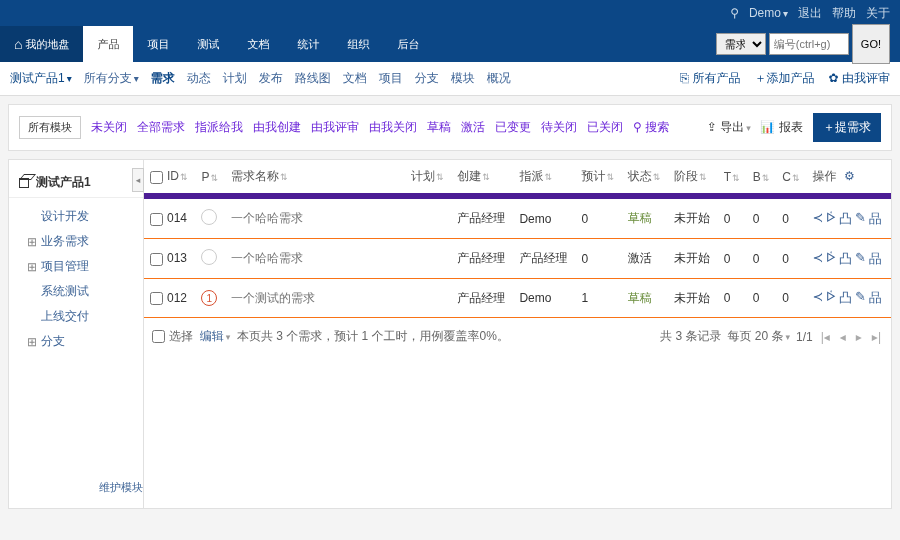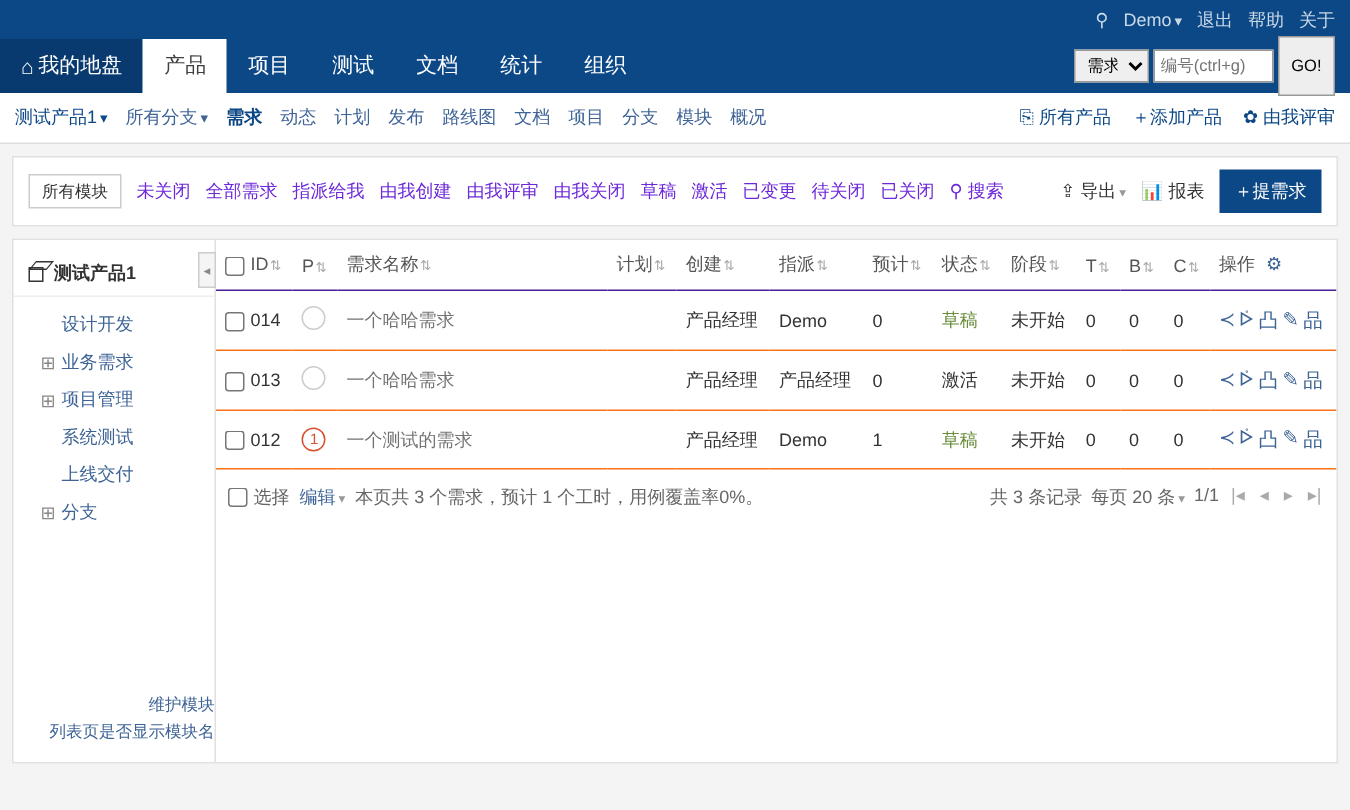--- a/index.html
+++ b/index.html
@@ -1,21 +1,21 @@
 <!DOCTYPE html>
 <html><head>
 <meta charset="utf-8">
 <style>
 *{box-sizing:border-box;margin:0;padding:0;font-family:"Microsoft YaHei",Arial,sans-serif}
 body{background:#f4f4f4;width:900px;height:540px;overflow:hidden;font-size:12px;color:#333}
 a{color:#3e6496;text-decoration:none;cursor:pointer}
 .top-header{background:#0c4786;height:26px;display:flex;justify-content:flex-end;align-items:center;padding:0 10px;color:#c9d9e8;font-size:12px}
 .top-header span{margin-left:10px;cursor:pointer}
 .main-nav{background:#0c4786;height:36px;display:flex;align-items:stretch;padding:0 10px 0 0}
-.nav-tab{padding:12px 14px;display:flex;align-items:center;color:#fff;font-size:14px;cursor:pointer;white-space:nowrap}
+.nav-tab{padding:12px 14px;display:flex;align-items:center;color:#fff;font-size:11px;cursor:pointer;white-space:nowrap}
 .nav-tab.home{background:#083a6f}
 .nav-tab.active{background:#fff;color:#404040}
 .search-box{margin-left:auto;display:flex;align-items:center;gap:3px}
 .search-box select,.search-box input{height:22px;font-size:11px;border:1px solid #999;padding:0 4px}
 .search-box select{width:50px}
 .search-box input{width:80px}
 .go-btn{height:40px;padding:0 8px;background:#eee;border:1px solid #999;cursor:pointer;font-size:11px}
 .sub-nav{background:#fff;height:34px;border-bottom:1px solid #ddd;display:flex;align-items:center;padding:0 10px;font-size:12px}
 .sub-nav-item{margin-right:12px;cursor:pointer;color:#3e6496}
 .sub-nav-item.product{color:#0c4786;font-weight:500}
@@ -32,32 +32,32 @@
 .sidebar{width:135px;border-right:1px solid #e0e0e0;padding:8px 0;font-size:12px;position:relative}
 .sidebar-title{padding:6px 10px;font-weight:bold;color:#333;border-bottom:1px solid #eee;display:flex;align-items:center;gap:4px}
 .tree{padding:6px 0}
 .tree-item{padding:4px 10px 4px 18px;cursor:pointer;color:#3e6496;display:flex;align-items:center;gap:4px}
 .tree-item .tog{width:10px;display:inline-block;color:#888}
 .sidebar-foot{position:absolute;bottom:10px;left:0;width:100%;text-align:right;font-size:11px}
 .sidebar-foot a{display:block;margin:3px 0;color:#3e6496}
 .collapse-toggle{position:absolute;right:-1px;top:8px;width:12px;height:24px;border:1px solid #ccc;background:#f5f5f5;display:flex;align-items:center;justify-content:center;cursor:pointer;font-size:9px;color:#888}
 .main{flex:1;padding:0;overflow:auto}
 table{width:100%;border-collapse:collapse;font-size:12px}
-th{text-align:left;padding:8px 6px;color:#555;font-weight:normal;border-bottom:1px solid #4c1d95;white-space:nowrap}
+th{text-align:left;padding:8px 6px;color:#555;font-weight:normal;border-bottom:6px solid #4c1d95;white-space:nowrap}
 th .sort::after{content:"⇅";font-size:9px;margin-left:1px;color:#aaa}
 td{padding:10px 6px;border-bottom:1px solid #f97316;white-space:nowrap}
 .story-link{color:#737373}
 .pri-badge{display:inline-flex;width:16px;height:16px;border:1px solid #ccc;border-radius:50%;align-items:center;justify-content:center;font-size:10px;color:#aaa}
 .pri-badge.red{border-color:#d85030;color:#d85030}
 .status-draft{color:#688c3a}
 .status-active{color:#333}
 .action-icons{color:#3e6496;display:flex;gap:3px}
 .action-icons span{cursor:pointer;font-size:13px}
 .table-footer{display:flex;align-items:center;padding:10px 8px;font-size:12px;color:#666}
-.table-footer .right{margin-left:auto;display:flex;align-items:flex-start;gap:6px}
+.table-footer .right{margin-left:auto;display:flex;align-items:center;gap:6px}
 .pager-btn{color:#aaa;cursor:pointer;padding:0 2px}
 .cube{display:inline-block;width:10px;height:10px;border:1px solid currentColor;transform:rotate(0deg);margin-right:3px;position:relative}
 .cube::before{content:"";position:absolute;width:10px;height:4px;border:1px solid currentColor;top:-5px;left:-1px;transform:skewX(-40deg);transform-origin:bottom}
 .icon-home::before{content:"⌂";margin-right:3px;font-size:14px}
 .settings-ico{color:#3e6496;cursor:pointer;padding:0 4px}
 input[type=checkbox]{margin-right:4px;vertical-align:middle}
 .dd::after{content:"▾";font-size:9px;color:#999;margin-left:2px}
 </style>
 </head>
 <body>
@@ -74,20 +74,21 @@
   <div class="nav-tab home">
       <span class="icon-home"></span>
       <span>我的地盘</span>
     </div>
   <div class="nav-tab active">产品</div>
   <div class="nav-tab">项目</div>
   <div class="nav-tab">测试</div>
   <div class="nav-tab">文档</div>
   <div class="nav-tab">统计</div>
   <div class="nav-tab">组织</div>
+  <div class="nav-tab">后台</div>
   <div class="search-box">
     <select><option>需求</option></select>
     <input placeholder="编号(ctrl+g)" style="">
     <button class="go-btn">GO!</button>
   </div>
 </div>
 
 <div class="sub-nav">
   <span class="sub-nav-item product drop">测试产品1</span>
   <span class="sub-nav-item drop">所有分支</span>
@@ -157,21 +158,20 @@
           <span class="tog"></span>
           <span>上线交付</span>
         </div>
       <div class="tree-item">
           <span class="tog">⊞</span>
           <span>分支</span>
         </div>
     </div>
     <div class="sidebar-foot">
       <a>维护模块</a>
-      <a>列表页是否显示模块名</a>
     </div>
   </div>
 
   <div class="main">
     <table>
       <thead>
           <tr>
         <th><input type="checkbox" style=""><span>ID</span><span class="sort"></span></th>
         <th><span>P</span><span class="sort"></span></th>
         <th style="width:180px"><span>需求名称</span><span class="sort"></span></th>

